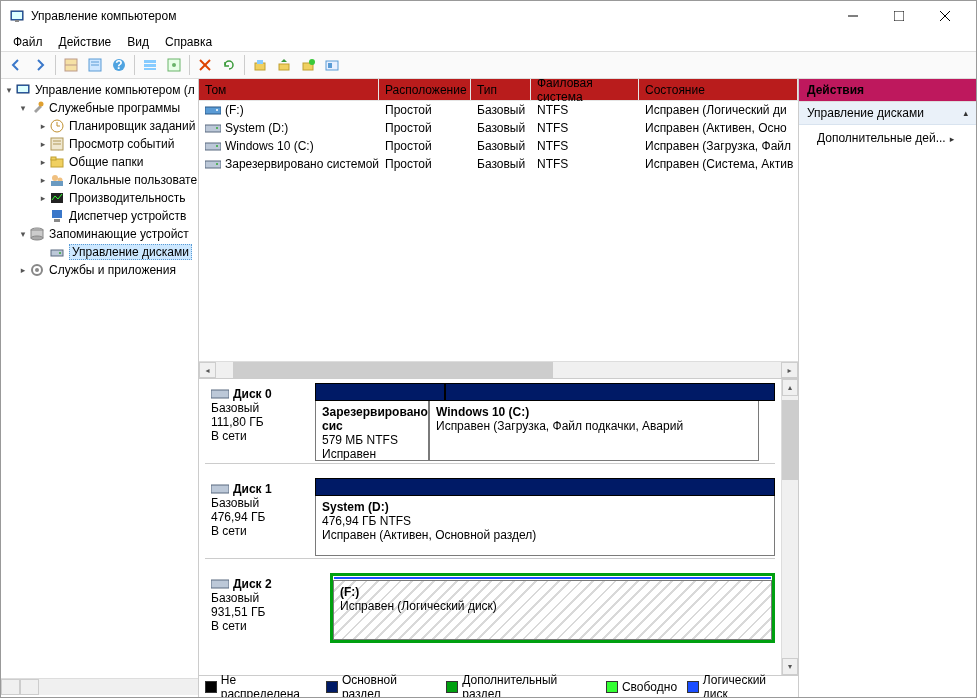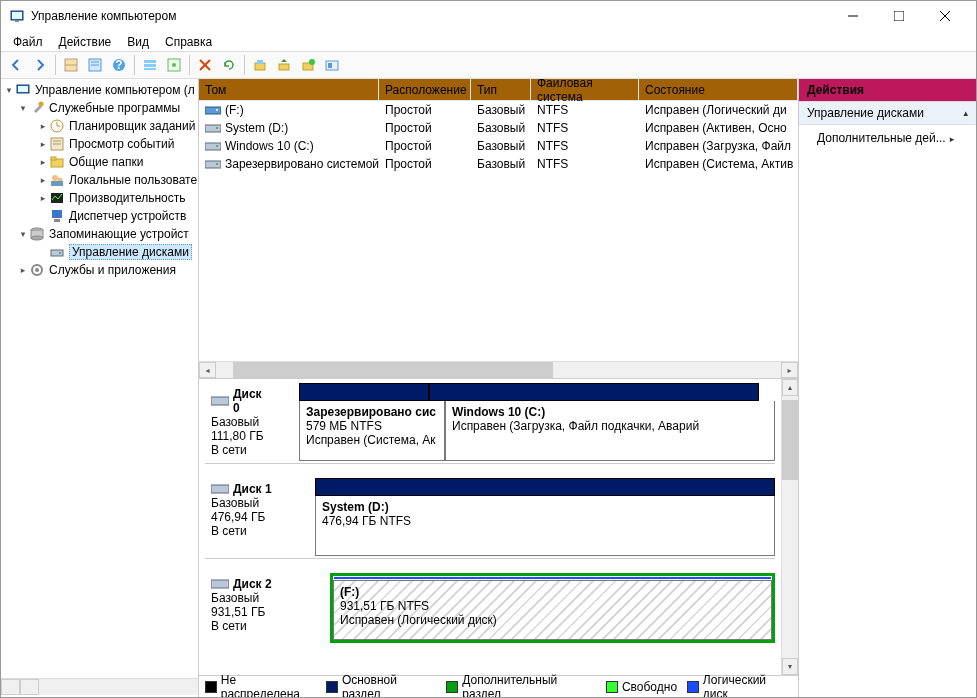--- a/index.html
+++ b/index.html
@@ -33,21 +33,21 @@
 .tree-row .label { }
 .tree-row.selected .label { background: #cde8ff; border: 1px dotted #5a9bd5; padding: 0 2px; }
 .indent0 { padding-left: 2px; }
 .indent1 { padding-left: 16px; }
 .indent2 { padding-left: 36px; }
 
 .center-pane { flex: 1; display: flex; flex-direction: column; overflow: hidden; }
 
 
 .vol-list { flex: 0 0 300px; display: flex; flex-direction: column; border-bottom: 1px solid #ccc; }
-.vol-header { display: flex; background: #a16207; border-bottom: 1px solid #e5e5e5; height: 22px; }
+.vol-header { display: flex; background: #b91c1c; border-bottom: 1px solid #e5e5e5; height: 22px; }
 .vol-header .col { padding: 3px 6px; border-right: 1px solid #e5e5e5; display: flex; align-items: center; justify-content: space-between; }
 .vol-body { flex: 1; overflow: hidden; }
 .vol-row { display: flex; height: 18px; align-items: center; }
 .vol-row .cell { padding: 0 6px; overflow: hidden; white-space: nowrap; text-overflow: clip; display: flex; align-items: center; }
 .vol-row .volicon { width: 16px; height: 12px; margin-right: 4px; }
 .vol-scroll { height: 17px; background: #f0f0f0; display: flex; border-top: 1px solid #ddd; }
 .vol-scroll .thumb { background: #cdcdcd; height: 100%; width: 320px; margin-left: 17px; }
 .vol-scroll .arrow { width: 17px; border: 1px solid #cdcdcd; display: flex; align-items: center; justify-content: center; font-size: 8px; color: #555; }
 .vol-scroll .spacer { flex: 1; }
 
@@ -450,21 +450,21 @@
             <div>Базовый</div>
             <div>111,80 ГБ</div>
             <div>В сети</div>
           </div>
           <div class="disk-parts">
             <div class="disk-bar">
               <div class="seg" style="width:130px;background:#001a66;"></div>
               <div class="seg" style="width:330px;background:#001a66;"></div>
             </div>
             <div class="disk-boxes">
-              <div class="part-box" style="width:146px;">
+              <div class="part-box" style="width:114px;">
                 <div class="pname">Зарезервировано сис</div>
                 <div>579 МБ NTFS</div>
                 <div>Исправен (Система, Ак</div>
               </div>
               <div class="part-box" style="width:330px;">
                 <div class="pname">Windows 10  (C:)</div>
                 <div>Исправен (Загрузка, Файл подкачки, Аварий</div>
               </div>
             </div>
           </div>
@@ -485,20 +485,21 @@
             <div>В сети</div>
           </div>
           <div class="disk-parts">
             <div class="disk-bar">
               <div class="seg" style="width:460px;background:#001a66;"></div>
             </div>
             <div class="disk-boxes">
               <div class="part-box" style="width:460px;">
                 <div class="pname">System  (D:)</div>
                 <div>476,94 ГБ NTFS</div>
+                <div>Исправен (Активен, Основной раздел)</div>
               </div>
             </div>
           </div>
         </div>
 
         <div class="disk-block" style="border-bottom:none;">
           <div class="disk-info">
             <div class="dname">
                 <span class="diskicon">
                   <svg width="18" height="12">
@@ -511,21 +512,20 @@
             <div>931,51 ГБ</div>
             <div>В сети</div>
           </div>
           <div class="disk-parts" style="border:3px solid #00a010;height:70px;overflow:hidden;">
             <div class="disk-bar" style="height:16px;">
               <div class="seg" style="flex:1;background:#1a4dff;margin:1px;border:none;"></div>
             </div>
             <div class="disk-boxes" style="flex:1;">
               <div class="part-box striped" style="flex:1;border:1px solid #7a7a7a;">
                 <div class="pname">(F:)</div>
-                <div>931,51 ГБ NTFS</div>
                 <div>Исправен (Логический диск)</div>
               </div>
             </div>
           </div>
         </div>
       </div>
       <div class="disk-scrolly">
         <div class="arrow">▴</div>
           <div class="thumb"></div>
           <div style="flex:1"></div>

